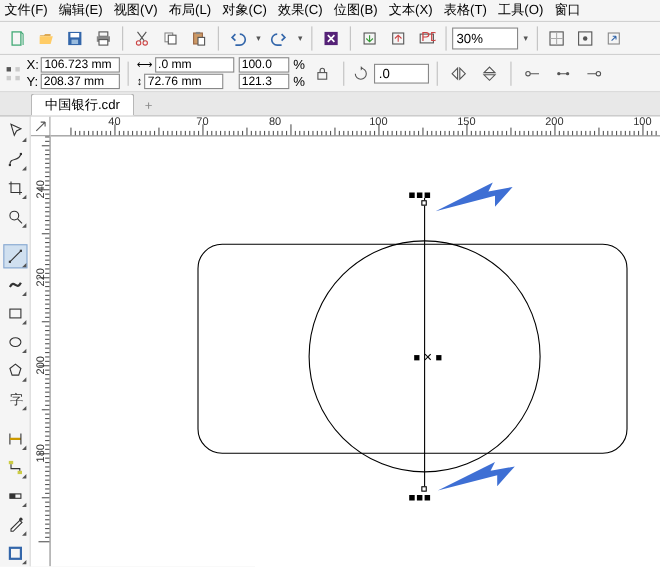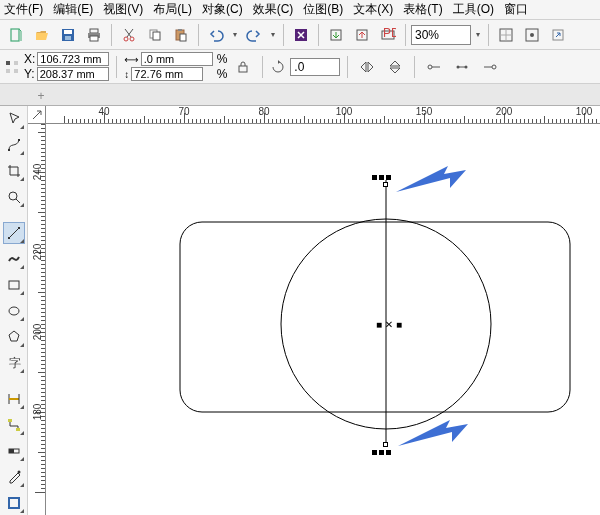--- a/index.html
+++ b/index.html
@@ -193,20 +193,28 @@
   <div class="coord-group">
     <div class="coord-row">
         <span style="font-size:10px">⟷</span>
         <input value=".0 mm" style="">
       </div>
     <div class="coord-row">
         <span style="font-size:10px">↕</span>
         <input value="72.76 mm" style="">
       </div>
   </div>
+  <div class="coord-group">
+    <div class="coord-row">
+        <input style="width: 46px;" value="100.0">
+      </div>
+    <div class="coord-row">
+        <input style="width: 46px;" value="121.3">
+      </div>
+  </div>
   <div class="pct-col">
     <div>%</div>
       <div>%</div>
   </div>
   <div class="tbtn">
       <svg class="svgicon" viewBox="0 0 16 16">
         <rect x="4" y="7" width="8" height="6" fill="none" stroke="#555"></rect>
         <path d="M6 7V5a2 2 0 0 1 4 0v2" fill="none" stroke="#555"></path>
       </svg>
     </div>
@@ -245,20 +253,23 @@
     </div>
   <div class="tbtn">
       <svg class="svgicon" viewBox="0 0 16 16">
         <line x1="2" y1="8" x2="10" y2="8" stroke="#555"></line>
         <circle cx="12" cy="8" r="2" fill="none" stroke="#555"></circle>
       </svg>
     </div>
 </div>
 
 <div class="tabbar">
+  <div class="tab">
+      <span>中国银行.cdr</span>
+    </div>
   <div class="tab-plus">+</div>
 </div>
 
 <div class="main">
 
   <div class="toolbox">
     <div class="tool">
         <svg class="svgicon" viewBox="0 0 16 16">
           <path d="M4 2l3 10 2-4 4-2z" fill="none" stroke="#333"></path>
         </svg>
@@ -499,21 +510,21 @@
         <div class="tick-h" style="left: 522px;"></div>
         <div class="tick-h" style="left: 526px;"></div>
         <div class="tick-h" style="left: 530px;"></div>
         <div class="tick-h" style="left: 534px;"></div>
         <div class="tick-h major" style="left: 538px;"></div>
         <div class="tick-h" style="left: 542px;"></div>
         <div class="tick-h" style="left: 546px;"></div>
         <div class="tick-h" style="left: 550px;"></div>
         <div class="tick-label-h" style="left: 58px;">40</div>
         <div class="tick-label-h" style="left: 138px;">70</div>
-        <div class="tick-label-h" style="left: 218px;">80</div>
+        <div class="tick-label-h" style="left: 204px;">80</div>
         <div class="tick-label-h" style="left: 298px;">100</div>
         <div class="tick-label-h" style="left: 378px;">150</div>
         <div class="tick-label-h" style="left: 458px;">200</div>
         <div class="tick-label-h" style="left: 538px;">100</div>
       </div>
     <div class="ruler-v">
         <div class="tick-v major" style="top: 368px;"></div>
         <div class="tick-v" style="top: 364px;"></div>
         <div class="tick-v" style="top: 360px;"></div>
         <div class="tick-v" style="top: 356px;"></div>

